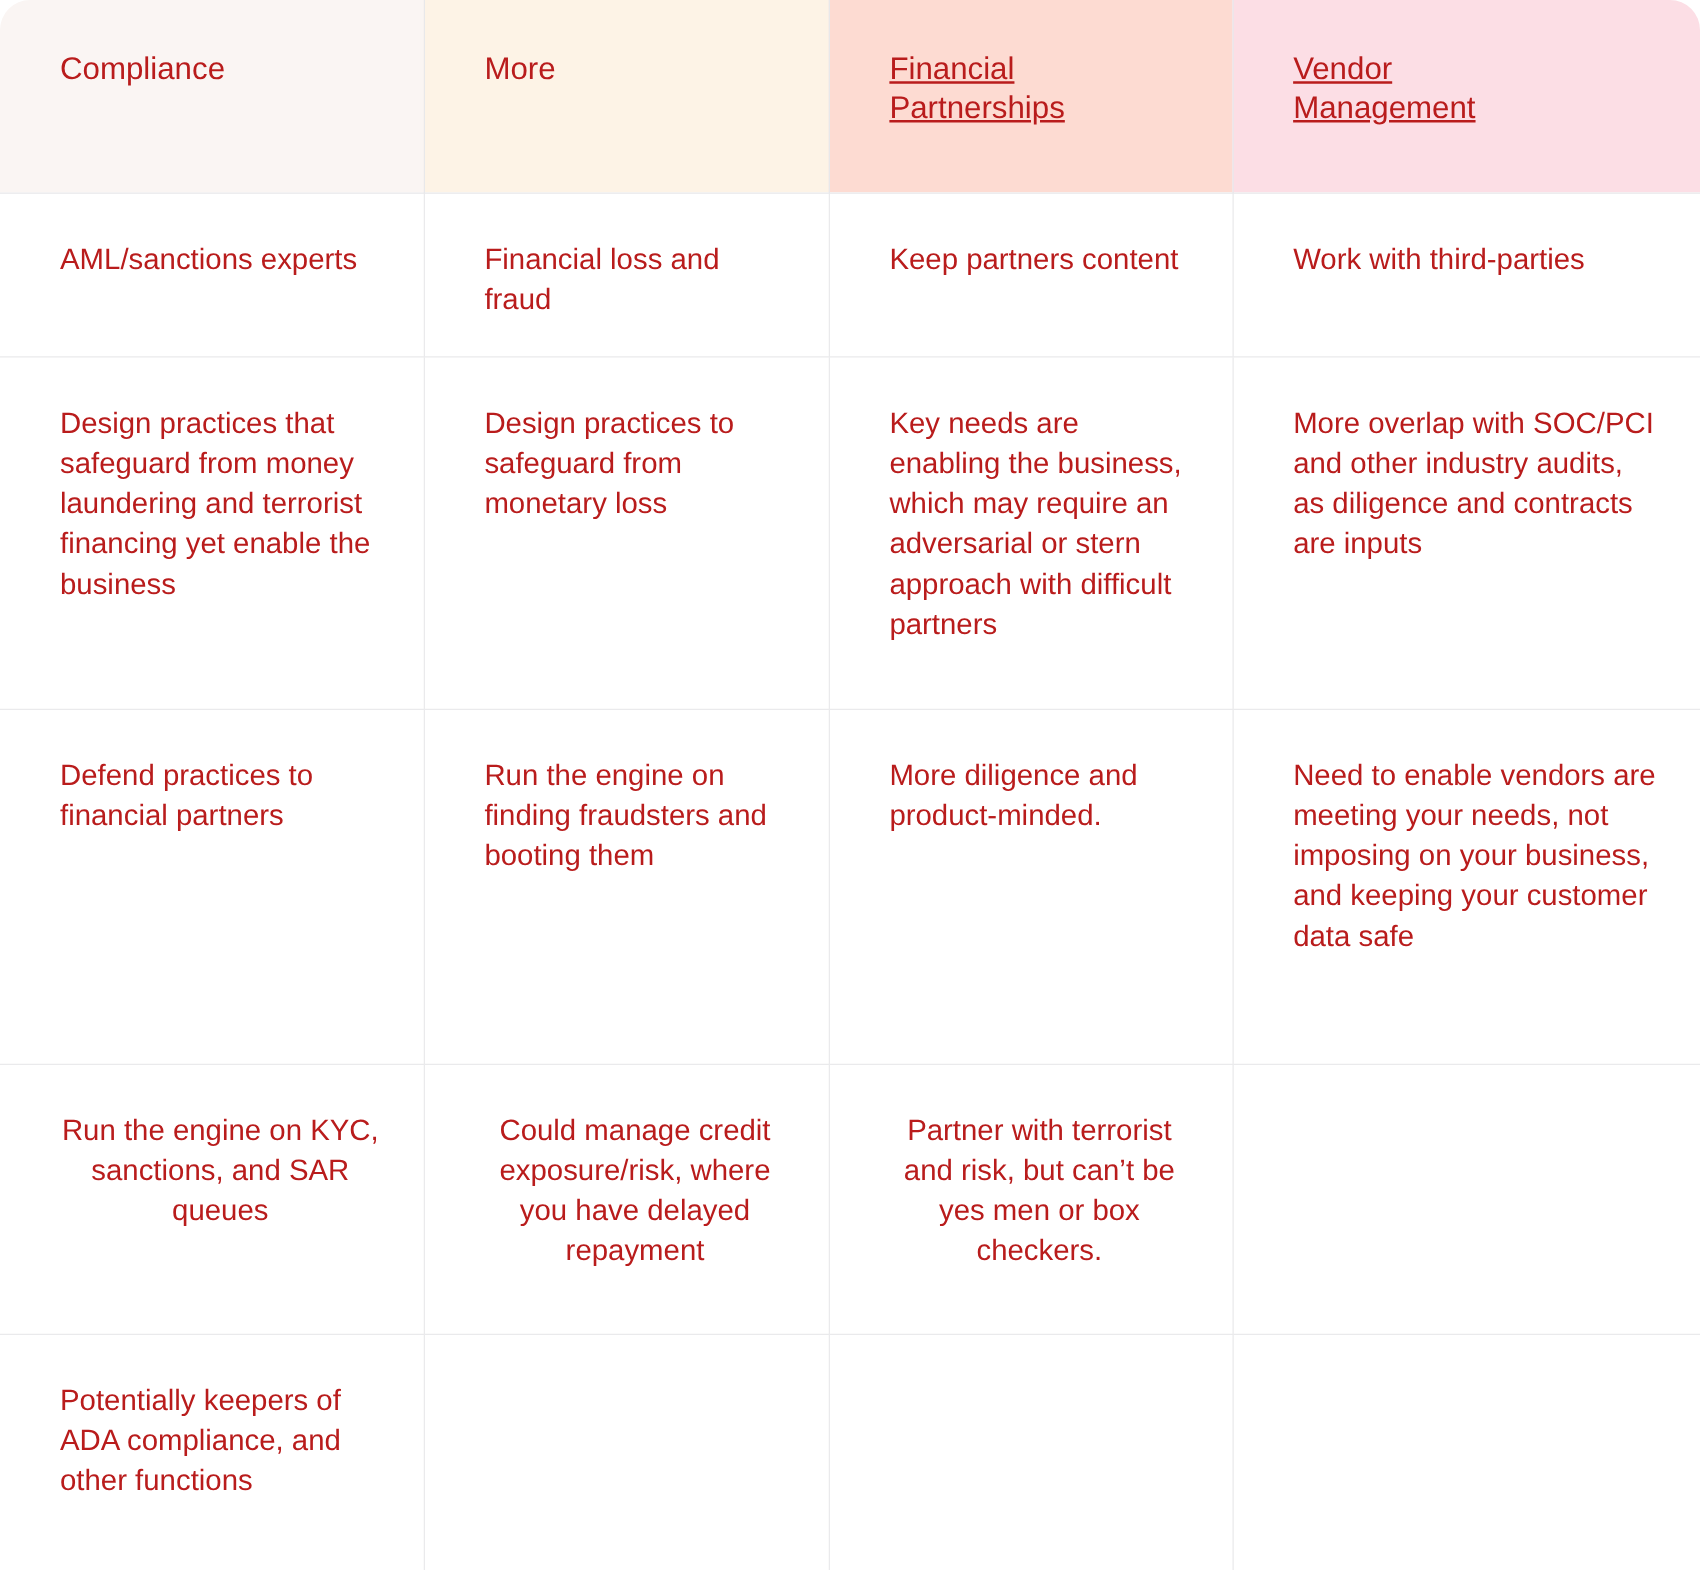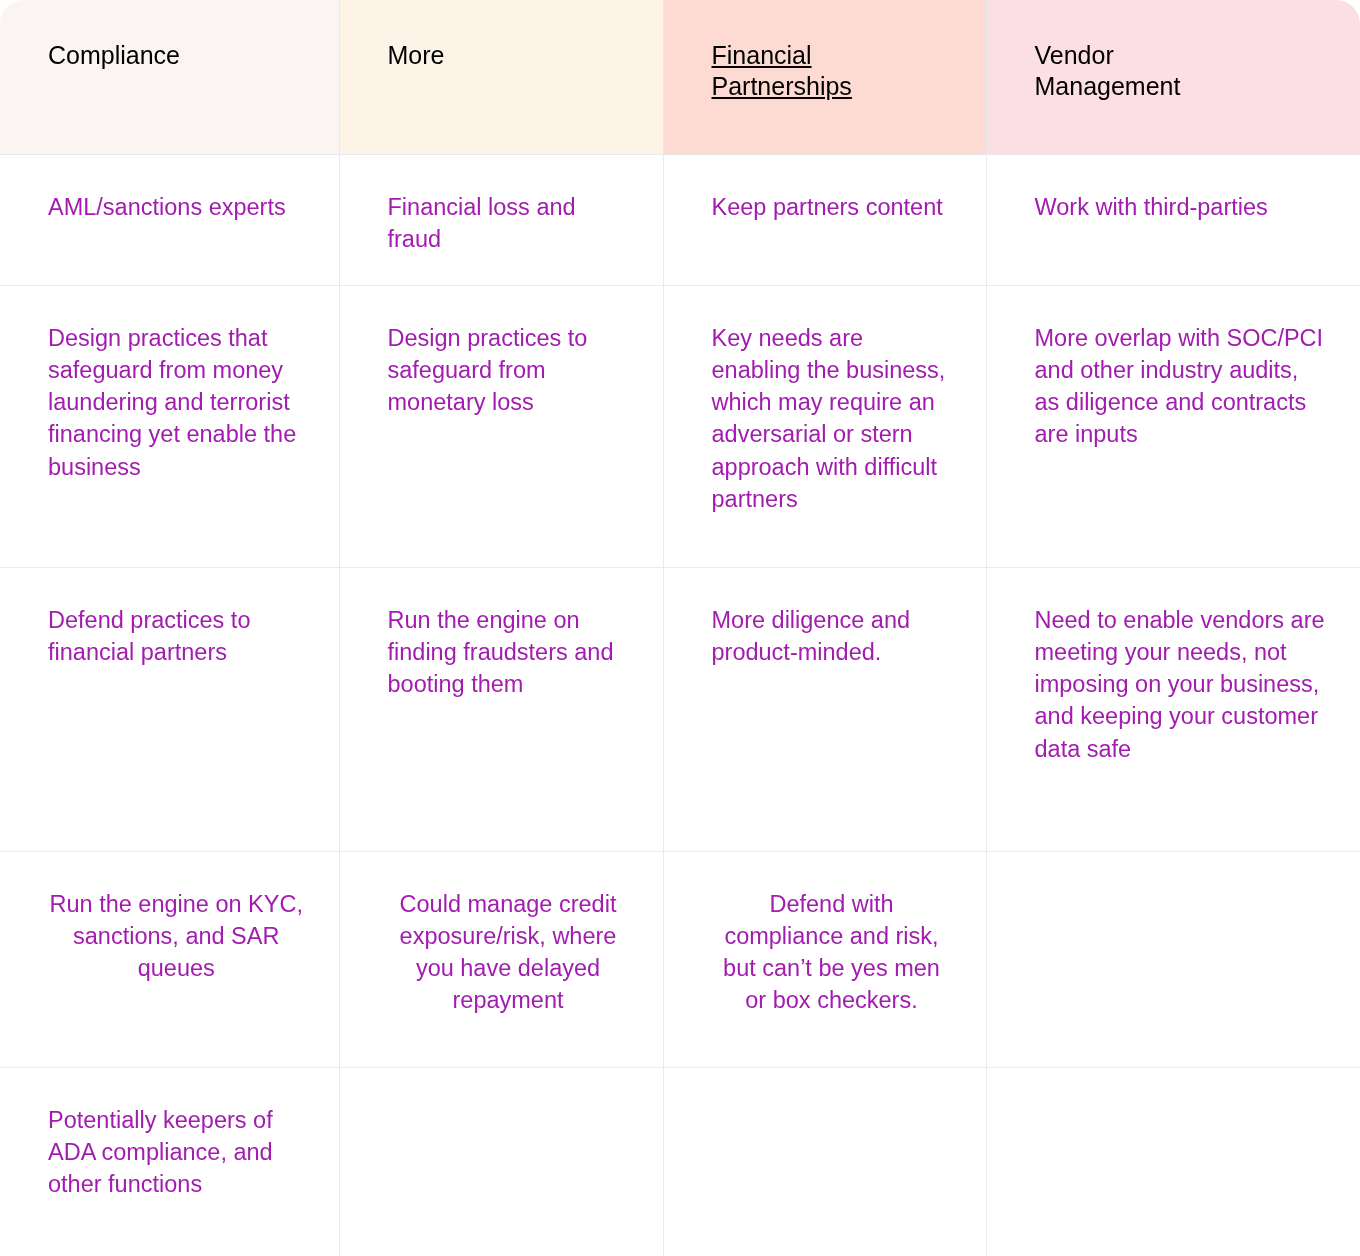--- a/index.html
+++ b/index.html
@@ -37,40 +37,40 @@
 
   .header-row th {
     height: 154px;
     vertical-align: top;
     text-align: left;
     padding: 40px 30px 0 48px;
     box-sizing: border-box;
     font-weight: 400;
     font-size: 25px;
     line-height: 1.22;
-    color: #000000;
+    color: #b91c1c;
     border-right: 1px solid #e8e8ea;
     border-bottom: 1px solid #e8e8ea;
   }
   .header-row th:last-child { border-right: none; }
 
   .header-row th.h0 { background: #faf5f3; }
   .header-row th.h1 { background: #fdf3e6; }
   .header-row th.h2 { background: #fddbd2; text-decoration: underline; }
-  .header-row th.h3 { background: #fcdee5; }
+  .header-row th.h3 { background: #fcdee5; text-decoration: underline; }
 
   .body-row td {
     vertical-align: top;
     text-align: left;
     padding: 36px 34px 30px 48px;
     box-sizing: border-box;
     font-weight: 400;
     font-size: 23.5px;
     line-height: 1.37;
-    color: #a21caf;
+    color: #b91c1c;
     background: #ffffff;
     border-right: 1px solid #eaeaec;
     border-bottom: 1px solid #eaeaec;
   }
   .body-row td:last-child { border-right: none; }
   .body-row.last-row td { border-bottom: none; }
 
   .body-row.r0 td { height: 121px; }
   .body-row.r1 td { height: 282px; }
   .body-row.r2 td { height: 284px; }
@@ -157,21 +157,21 @@
       </tr>
 
       <tr class="body-row r3">
         <td>
           <span class="cell-text">Run the engine on KYC, sanctions, and SAR queues</span>
         </td>
         <td>
           <span class="cell-text">Could manage credit exposure/risk, where you have delayed repayment</span>
         </td>
         <td>
-          <span class="cell-text">Defend with compliance and risk, but can’t be yes men or box checkers.</span>
+          <span class="cell-text">Partner with terrorist and risk, but can’t be yes men or box checkers.</span>
         </td>
         <td>
           <span class="cell-empty"></span>
         </td>
       </tr>
 
       <tr class="body-row r4 last-row">
         <td>
           <span class="cell-text">Potentially keepers of ADA compliance, and other functions</span>
         </td>

